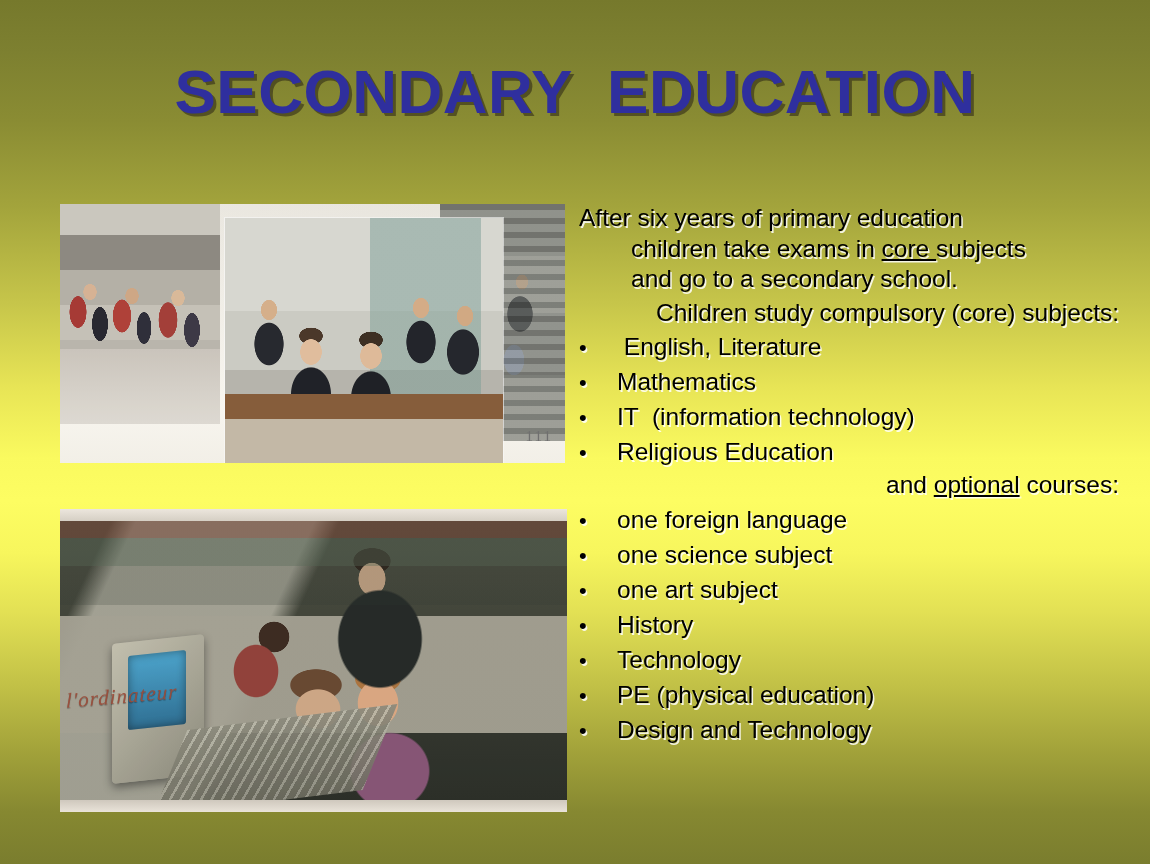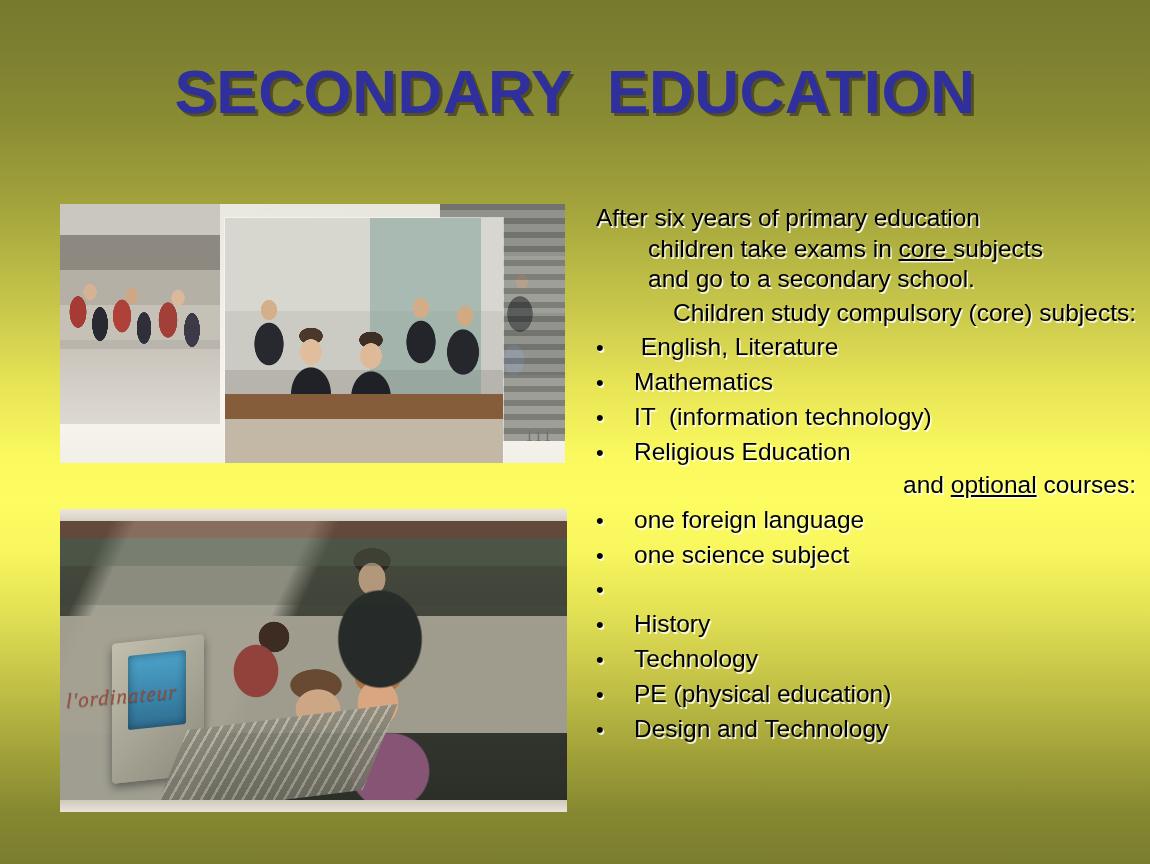--- a/index.html
+++ b/index.html
@@ -237,21 +237,21 @@
     background:
       repeating-linear-gradient(100deg, rgba(255,255,255,0.16) 0 3px, rgba(0,0,0,0.22) 3px 11px),
       linear-gradient(to bottom, #b3b19a, #8c8a76);
     transform: skew(-22deg, -7deg);
     opacity: 0.9;
   }
 
   
   #text-col {
     position: absolute;
-    left: 596px;
+    left: 579px;
     top: 203px;
     width: 540px;
     color: #000;
     font-size: 24.5px;
     line-height: 30.5px;
     text-shadow: 1.5px 1.5px 0 rgba(255,255,255,0.85);
   }
   #text-col .para {
     margin: 0 0 3px 0;
     text-indent: 0;
@@ -341,20 +341,21 @@
     <div class="bullet-row">
       <span class="dot">•</span>
       <span class="btxt">one foreign language</span>
     </div>
     <div class="bullet-row">
       <span class="dot">•</span>
       <span class="btxt">one science subject</span>
     </div>
     <div class="bullet-row">
       <span class="dot">•</span>
+      <span class="btxt">one art subject</span>
     </div>
     <div class="bullet-row">
       <span class="dot">•</span>
       <span class="btxt">History</span>
     </div>
     <div class="bullet-row">
       <span class="dot">•</span>
       <span class="btxt">Technology</span>
     </div>
     <div class="bullet-row">

